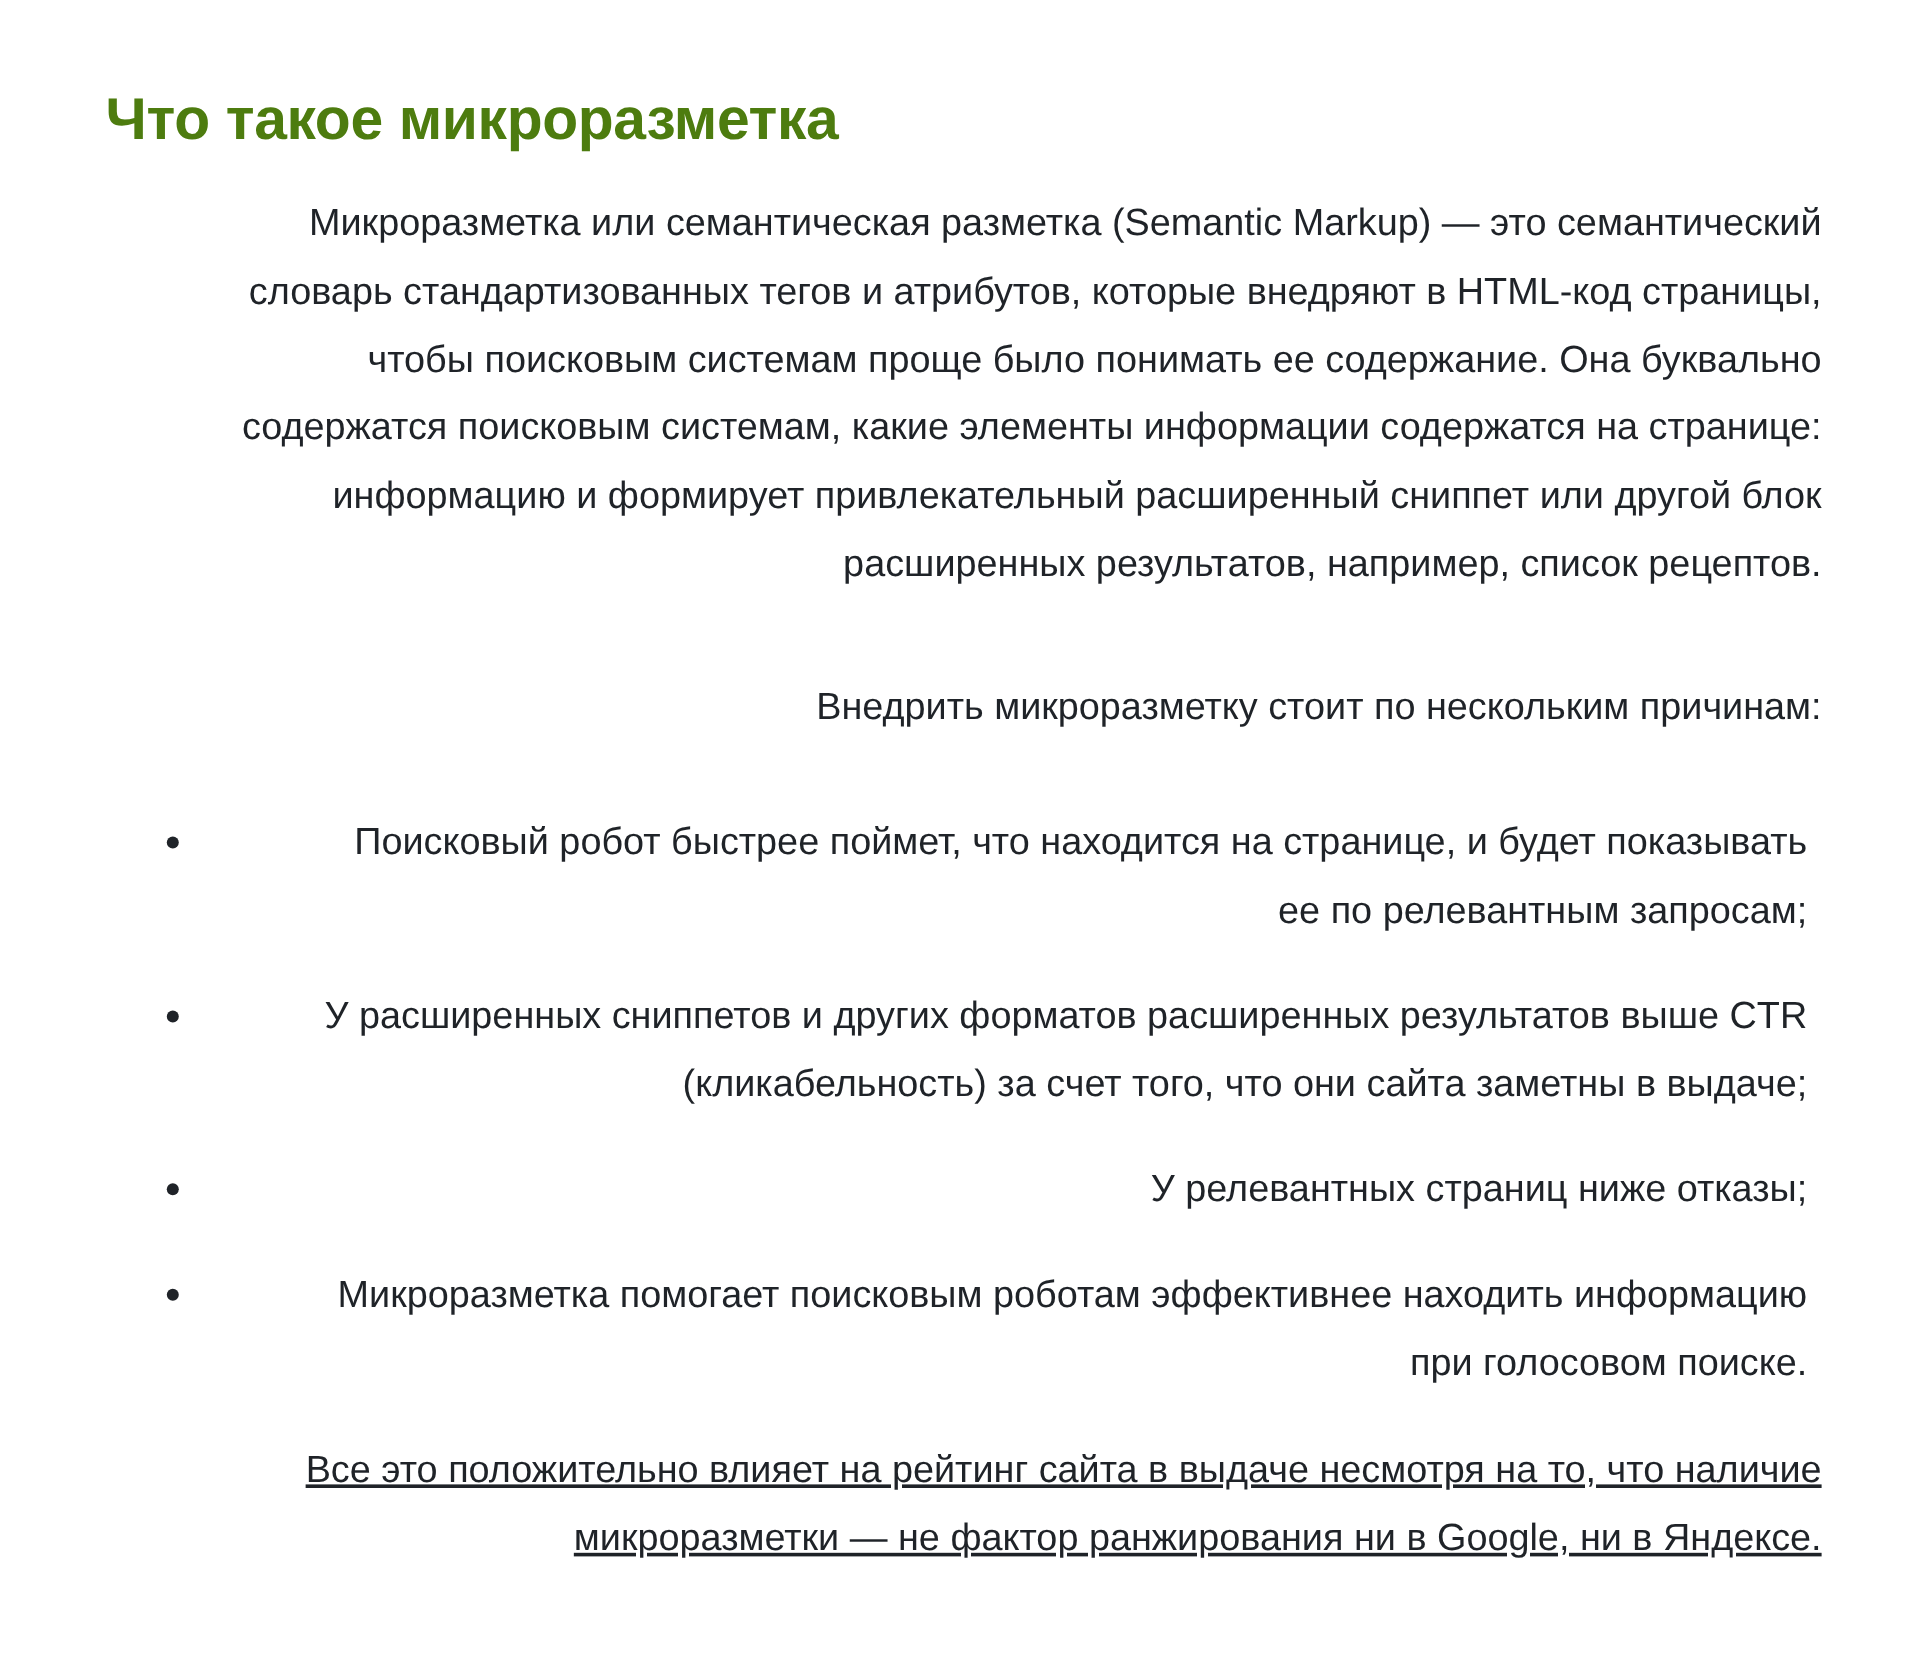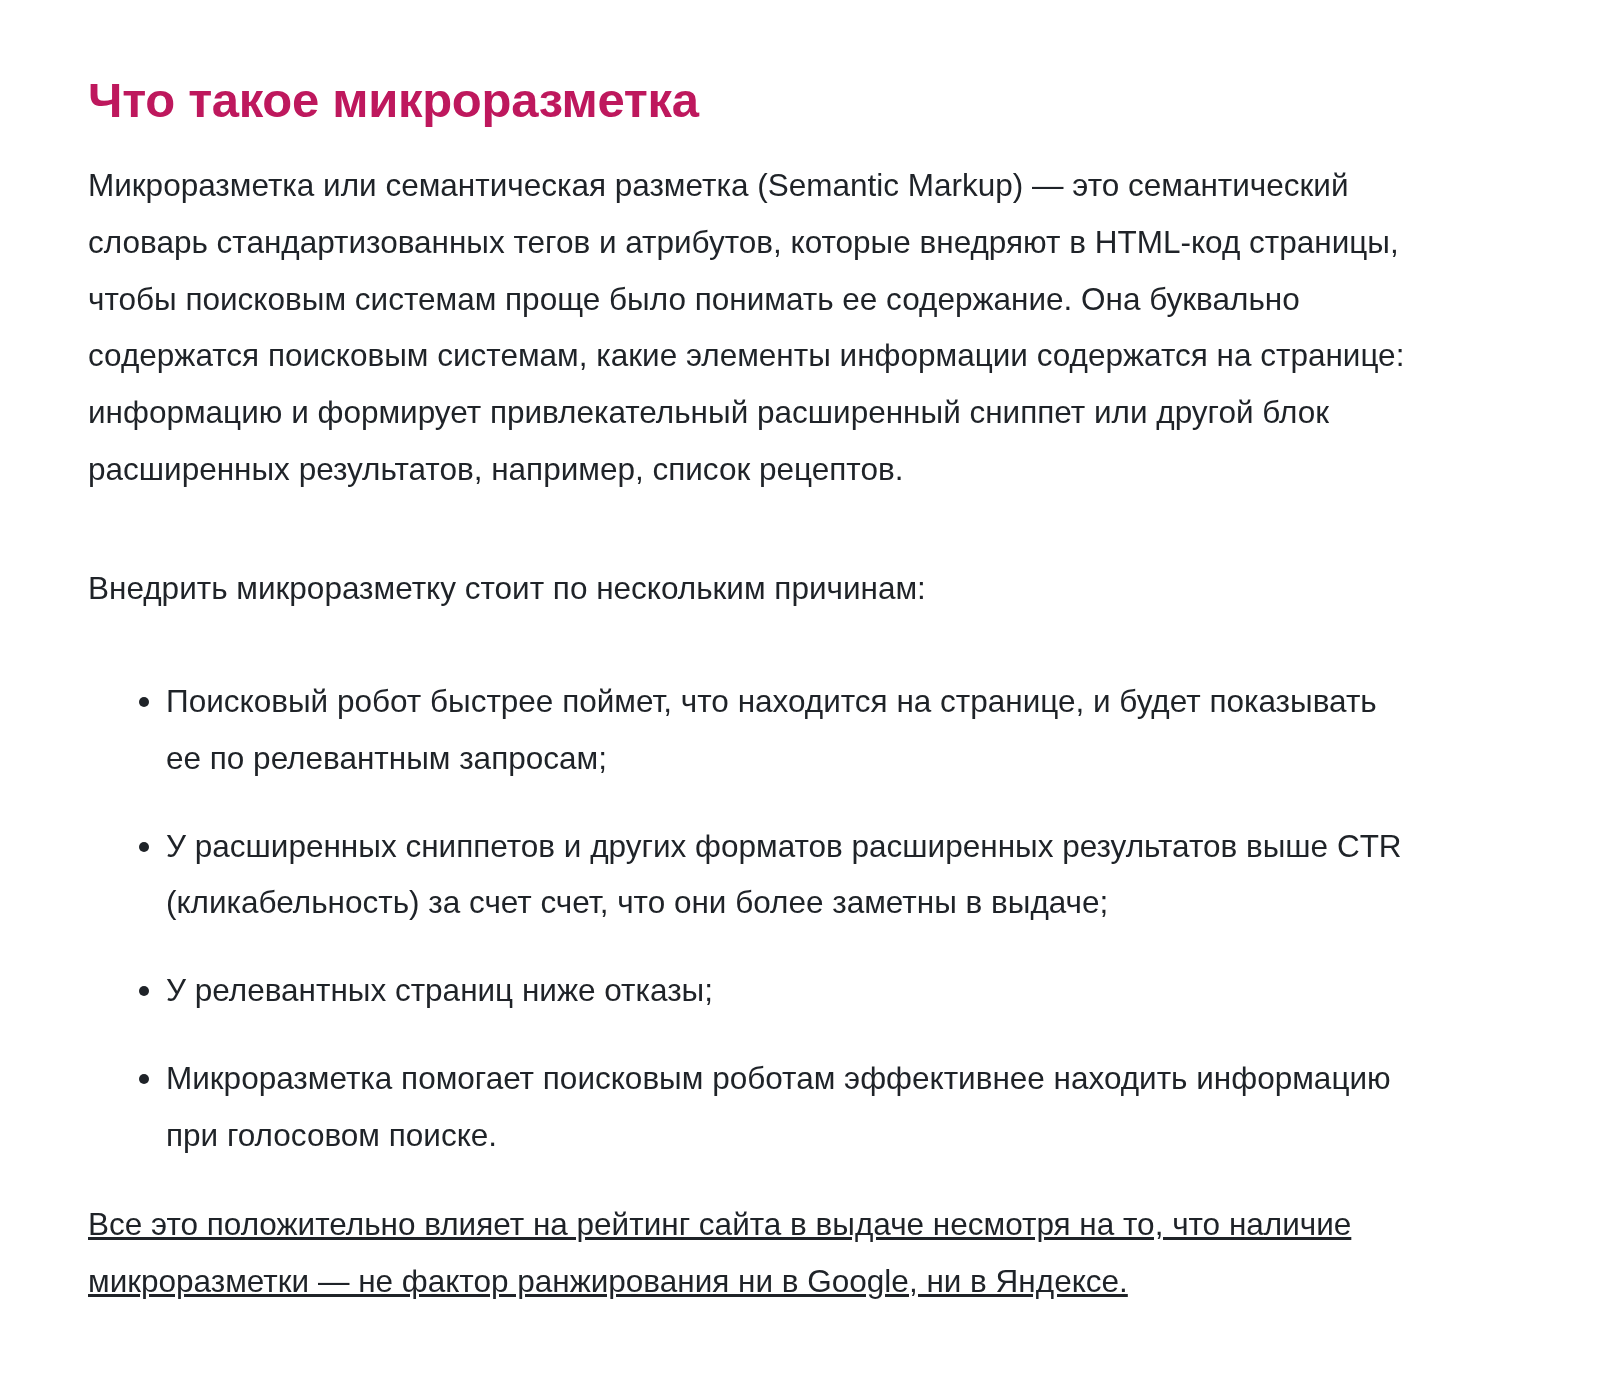--- a/index.html
+++ b/index.html
@@ -22,21 +22,21 @@
   }
   h2.title {
     margin: 0;
     position: absolute;
     top: 68px;
     left: 0;
     font-size: 49px;
     line-height: 64px;
     font-weight: 700;
     letter-spacing: -0.3px;
-    color: #be185d;
+    color: #4d7c0f;
     white-space: nowrap;
   }
   .para {
     position: absolute;
     left: 0;
     margin: 0;
     font-size: 31.5px;
     line-height: 56.8px;
     color: #1f2328;
     width: 1430px;
@@ -63,21 +63,21 @@
   }
   ul.reasons li .bullet {
     position: absolute;
     left: 51px;
     top: 24px;
     width: 10px;
     height: 10px;
     border-radius: 50%;
     background: #1f2328;
   }
-  .line { display: block; white-space: nowrap; }
+  .line { display: block; white-space: nowrap; text-align: right; }
 </style>
 </head>
 <body>
 
 <div class="article">
 
   <h2 class="title">Что такое микроразметка</h2>
 
   <p class="para p1">
     <span class="line">Микроразметка или семантическая разметка (Semantic Markup) — это семантический</span>
@@ -94,21 +94,21 @@
 
   <ul class="reasons">
     <li>
       <span class="bullet"></span>
       <span class="line">Поисковый робот быстрее поймет, что находится на странице, и будет показывать</span>
       <span class="line">ее по релевантным запросам;</span>
     </li>
     <li>
       <span class="bullet"></span>
       <span class="line">У расширенных сниппетов и других форматов расширенных результатов выше CTR</span>
-      <span class="line">(кликабельность) за счет счет, что они более заметны в выдаче;</span>
+      <span class="line">(кликабельность) за счет того, что они сайта заметны в выдаче;</span>
     </li>
     <li>
       <span class="bullet"></span>
       <span class="line">У релевантных страниц ниже отказы;</span>
     </li>
     <li>
       <span class="bullet"></span>
       <span class="line">Микроразметка помогает поисковым роботам эффективнее находить информацию</span>
       <span class="line">при голосовом поиске.</span>
     </li>

